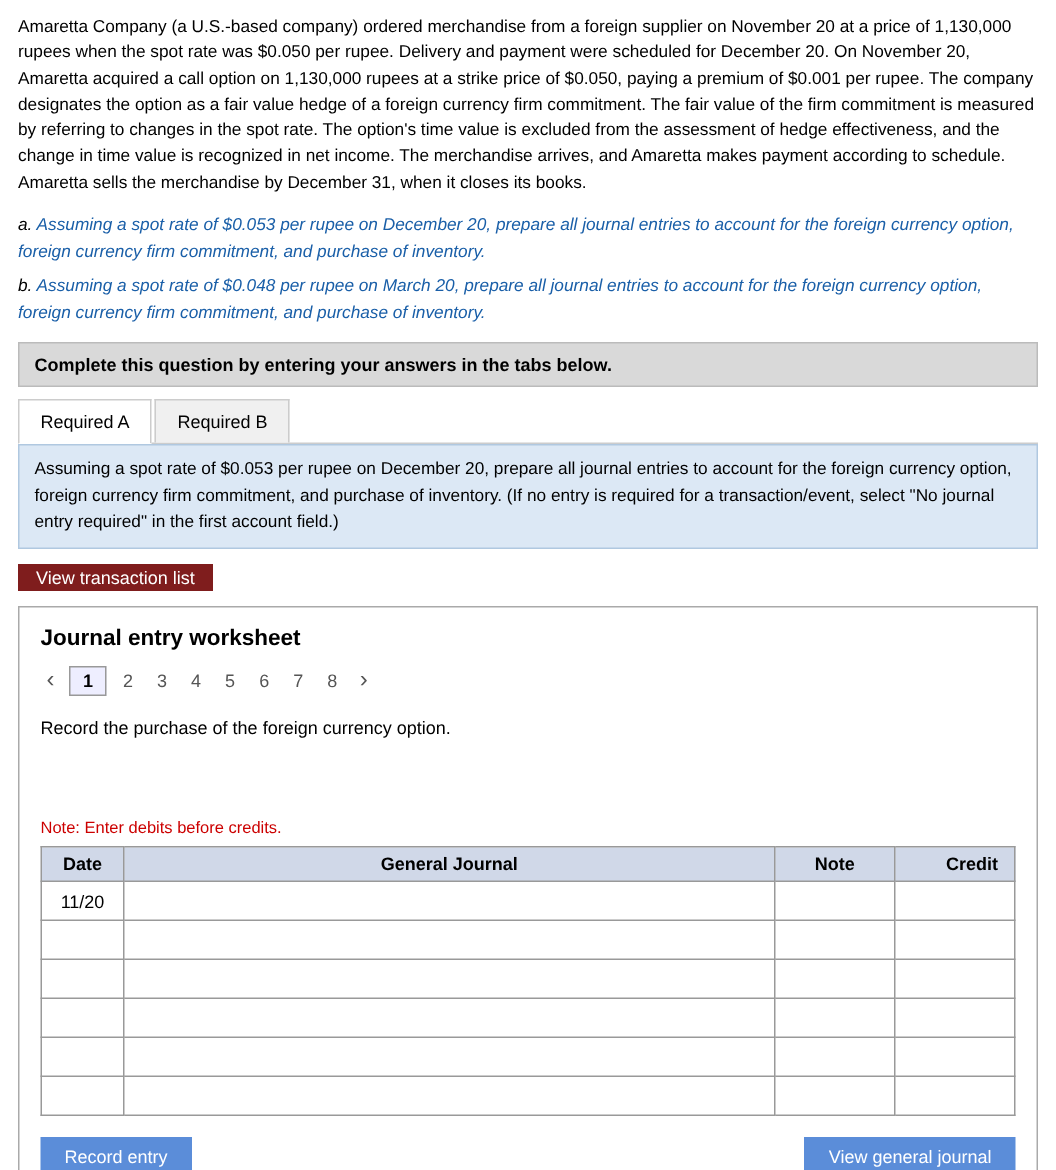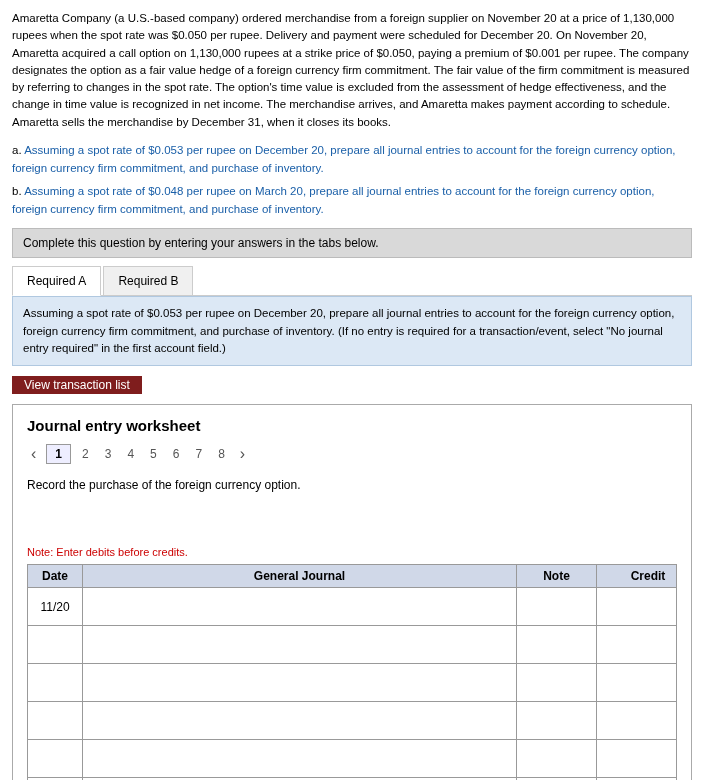--- a/index.html
+++ b/index.html
@@ -21,28 +21,29 @@
       color: #000;
       margin-bottom: 10px;
     }
     .question-block {
       font-size: 11.5px;
       line-height: 1.6;
       margin-bottom: 10px;
     }
     .question-block .part {
       margin-bottom: 4px;
+      font-style: italic;
     }
     .question-block .blue { color: #1a5fa8; }
     .complete-box {
       background: #d9d9d9;
       border: 1px solid #bbb;
       padding: 7px 10px;
       font-size: 12px;
-      font-weight: normal;
+      font-weight: bold;
       margin-bottom: 8px;
     }
     .tabs-row {
       display: flex;
       gap: 0;
       margin-bottom: 0;
       border-bottom: 1px solid #ccc;
     }
     .tab {
       padding: 7px 14px;
@@ -135,21 +136,21 @@
     }
     .journal-table th {
       background: #d0d8e8;
       border: 1px solid #999;
       padding: 4px 6px;
       text-align: center;
     }
     .journal-table td {
       border: 1px solid #999;
       padding: 3px 4px;
-      height: 38px;
+      height: 26px;
     }
     .journal-table td.date-cell {
       width: 55px;
       text-align: center;
     }
     .journal-table td.journal-cell {
       width: auto;
     }
     .journal-table td.amount-cell {
       width: 80px;

